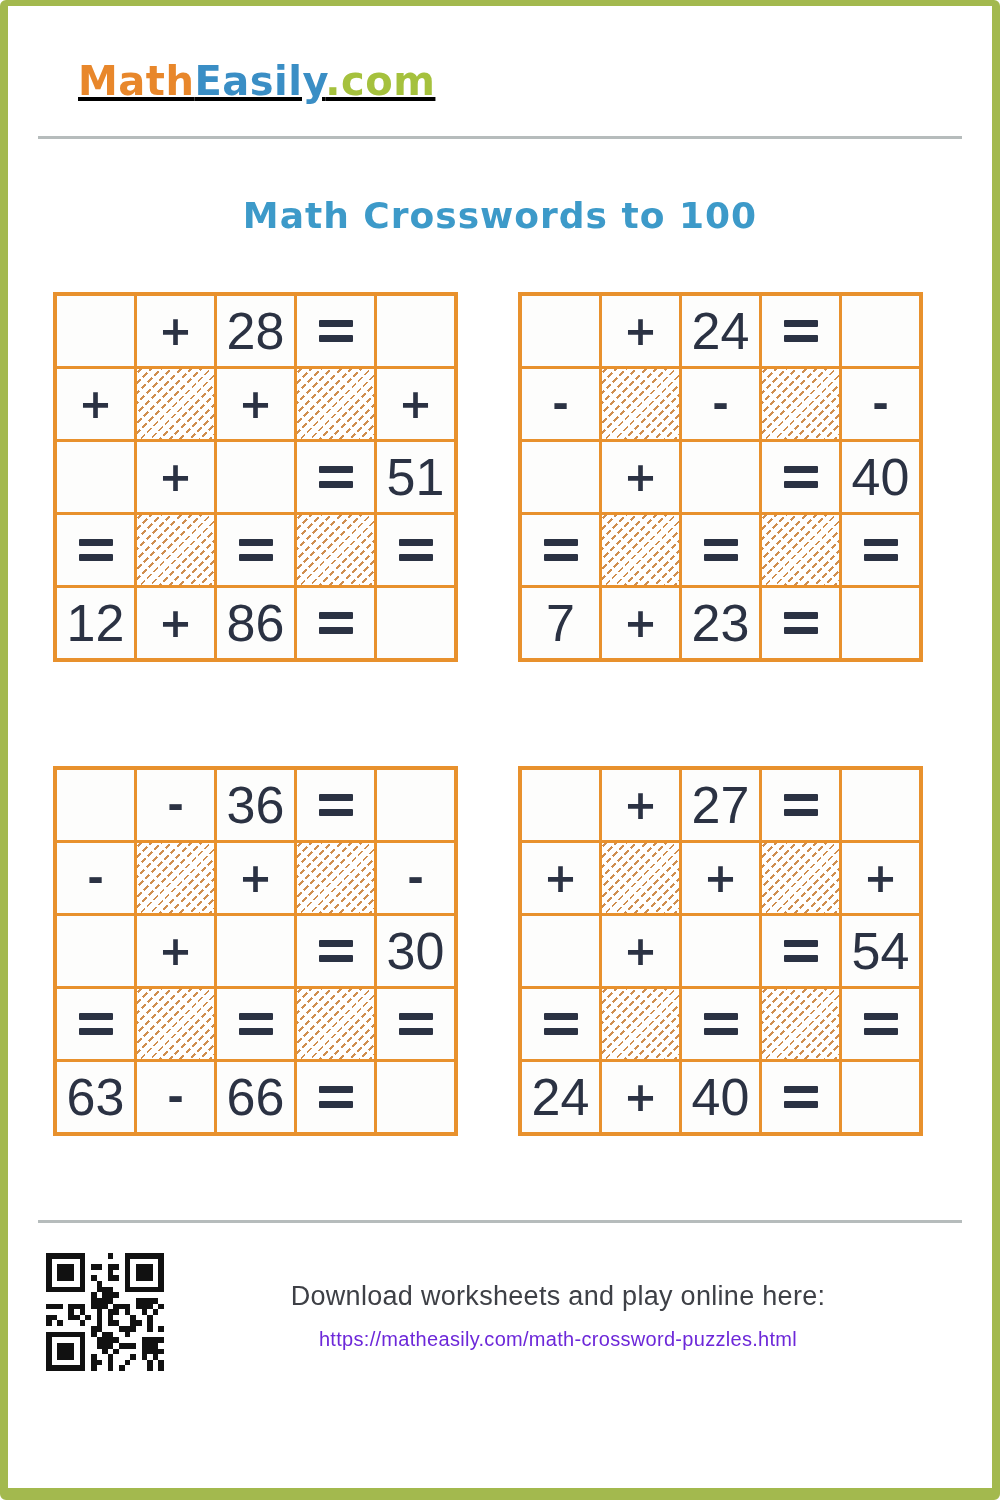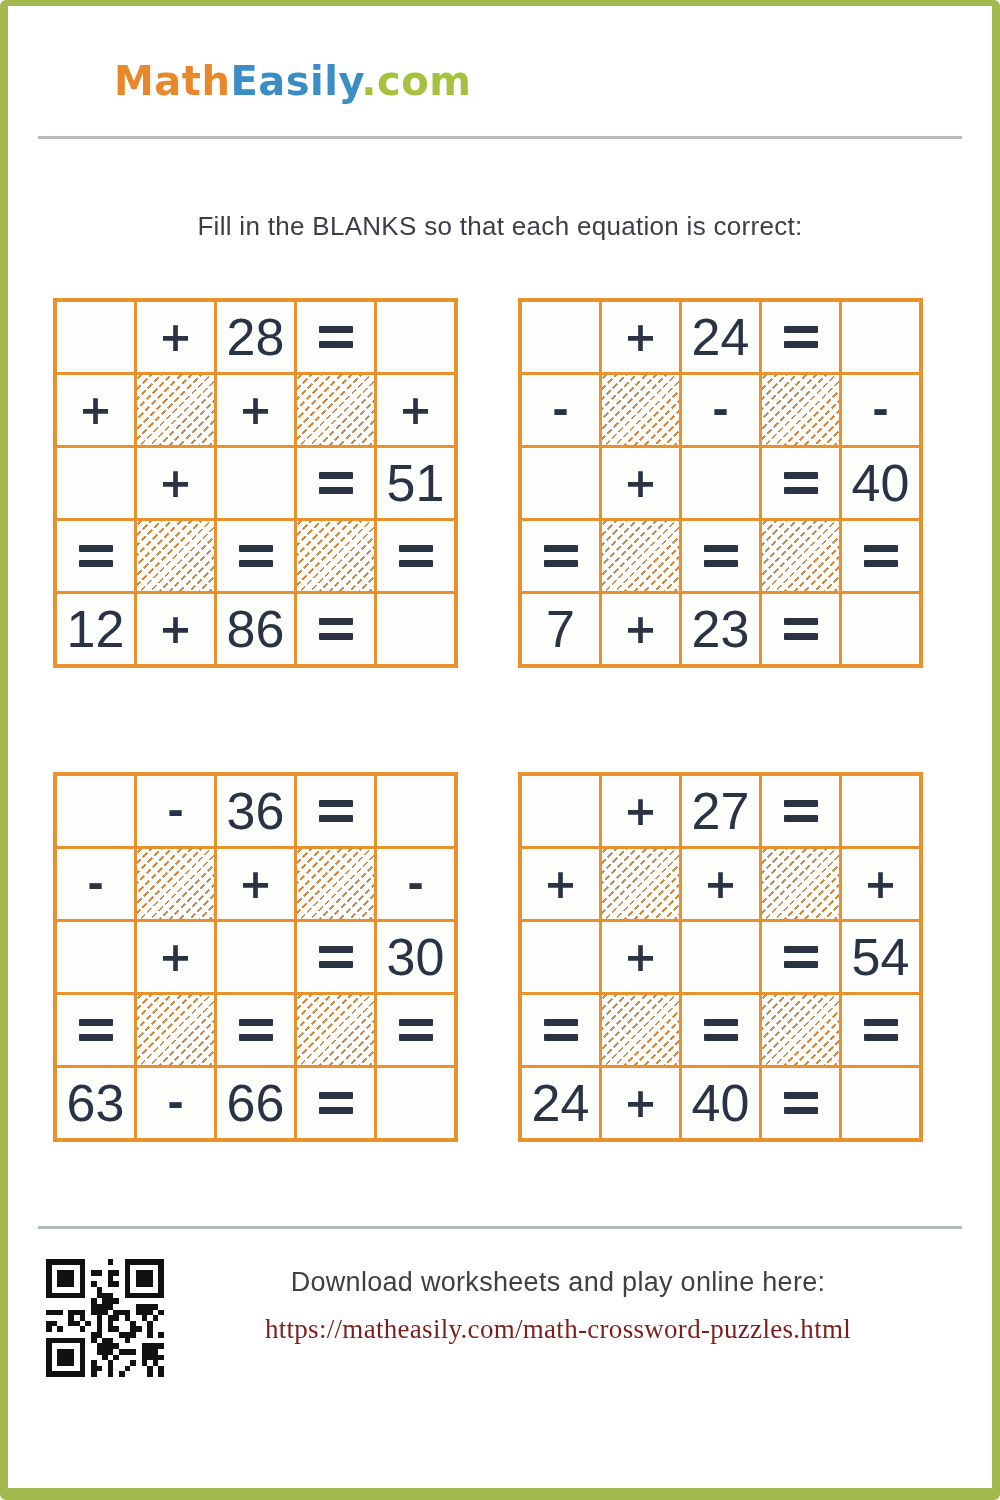--- a/index.html
+++ b/index.html
@@ -9,21 +9,21 @@
     border:8px solid #a3b94e;
     border-top-width:6px;
     border-bottom-width:12px;
     border-radius:6px;
     background:#ffffff;
     font-family:"Liberation Sans", sans-serif;
     overflow:hidden;
     position:relative;
   }
   
-  .header { display:flex; justify-content:space-between; align-items:flex-start; padding:52px 58px 0 106px; }
+  .header { display:flex; justify-content:space-between; align-items:flex-start; padding:52px 58px 0 70px;text-decoration:underline; }
   .logo { font-family:"DejaVu Sans", sans-serif; font-size:40px; font-weight:bold; letter-spacing:0.5px; white-space:nowrap; }
   .logo .p1 { color:#e8872b; }
   .logo .p2 { color:#3a8ec5; }
   .logo .p3 { color:#a5c13d; }
   .name-row { font-size:27px; color:#4a4b55; padding-top:14px; white-space:nowrap; letter-spacing:0.5px; }
   .name-row .dots { color:#4a4b55; letter-spacing:1px; }
   .separator { height:3px; background:#b6bcbc; margin:32px 30px 0 30px; }
   
   .title { text-align:center; margin-top:56px; font-family:"DejaVu Sans", sans-serif; font-size:36px; font-weight:bold; color:#3d9ac9; letter-spacing:1px; }
   .instruction { text-align:center; margin-top:72px; font-size:26px; color:#3c3e47; letter-spacing:0.3px; }
@@ -46,41 +46,41 @@
   .cell.equals { flex-direction:column; gap:8px; }
   .cell.equals .bar { width:34px; height:7px; background:#2b3243; border-radius:1px; }
   .cell.hatch {
     background-color:#ffffff;
     background-image:
       repeating-linear-gradient(45deg, #ffffff 0 3px, rgba(255,255,255,0) 3px 9px),
       repeating-linear-gradient(135deg, rgba(255,255,255,0) 0 2px, #cf8e4f 2px 4px, rgba(255,255,255,0) 4px 7px);
   }
   
   .footer-sep { height:3px; background:#b6bcbc; margin:84px 30px 0 30px; }
-  .footer { display:flex; align-items:flex-start; padding:30px 40px 0 38px; }
+  .footer { display:flex; align-items:center; padding:30px 40px 0 38px; }
   .qr { width:118px; height:118px; flex:0 0 auto; }
   .footer-texts { flex:1; text-align:center; padding-top:8px; }
   .footer-line1 { font-size:27px; color:#3e4046; letter-spacing:0.3px; }
-  .footer-url { font-size:27px; color:#7f1d1d; margin-top:16px; letter-spacing:0.3px; text-decoration:none; display:inline-block;font-family:Liberation Serif, serif; }
+  .footer-url { font-size:20px; color:#6d28d9; margin-top:16px; letter-spacing:0.3px; text-decoration:none; display:inline-block; }
 </style>
 </head>
 <body>
 
 <div class="page">
 
   <div class="header">
     <div class="logo">
       <span class="p1">Math</span><span class="p2">Easily</span><span class="p3">.com</span>
     </div>
   </div>
 
   <div class="separator"></div>
 
-
-  <div class="instruction">Fill in the BLANKS so that each equation is correct:</div>
+  <div class="title">Math Crosswords to 100</div>
+
 
   <div class="grid-row first">
     <div class="grid">
         <div class="cell blank"></div>
         <div class="cell operator">+</div>
         <div class="cell number">28</div>
         <div class="cell operator equals">
           <span class="bar"></span>
           <span class="bar"></span>
         </div>

